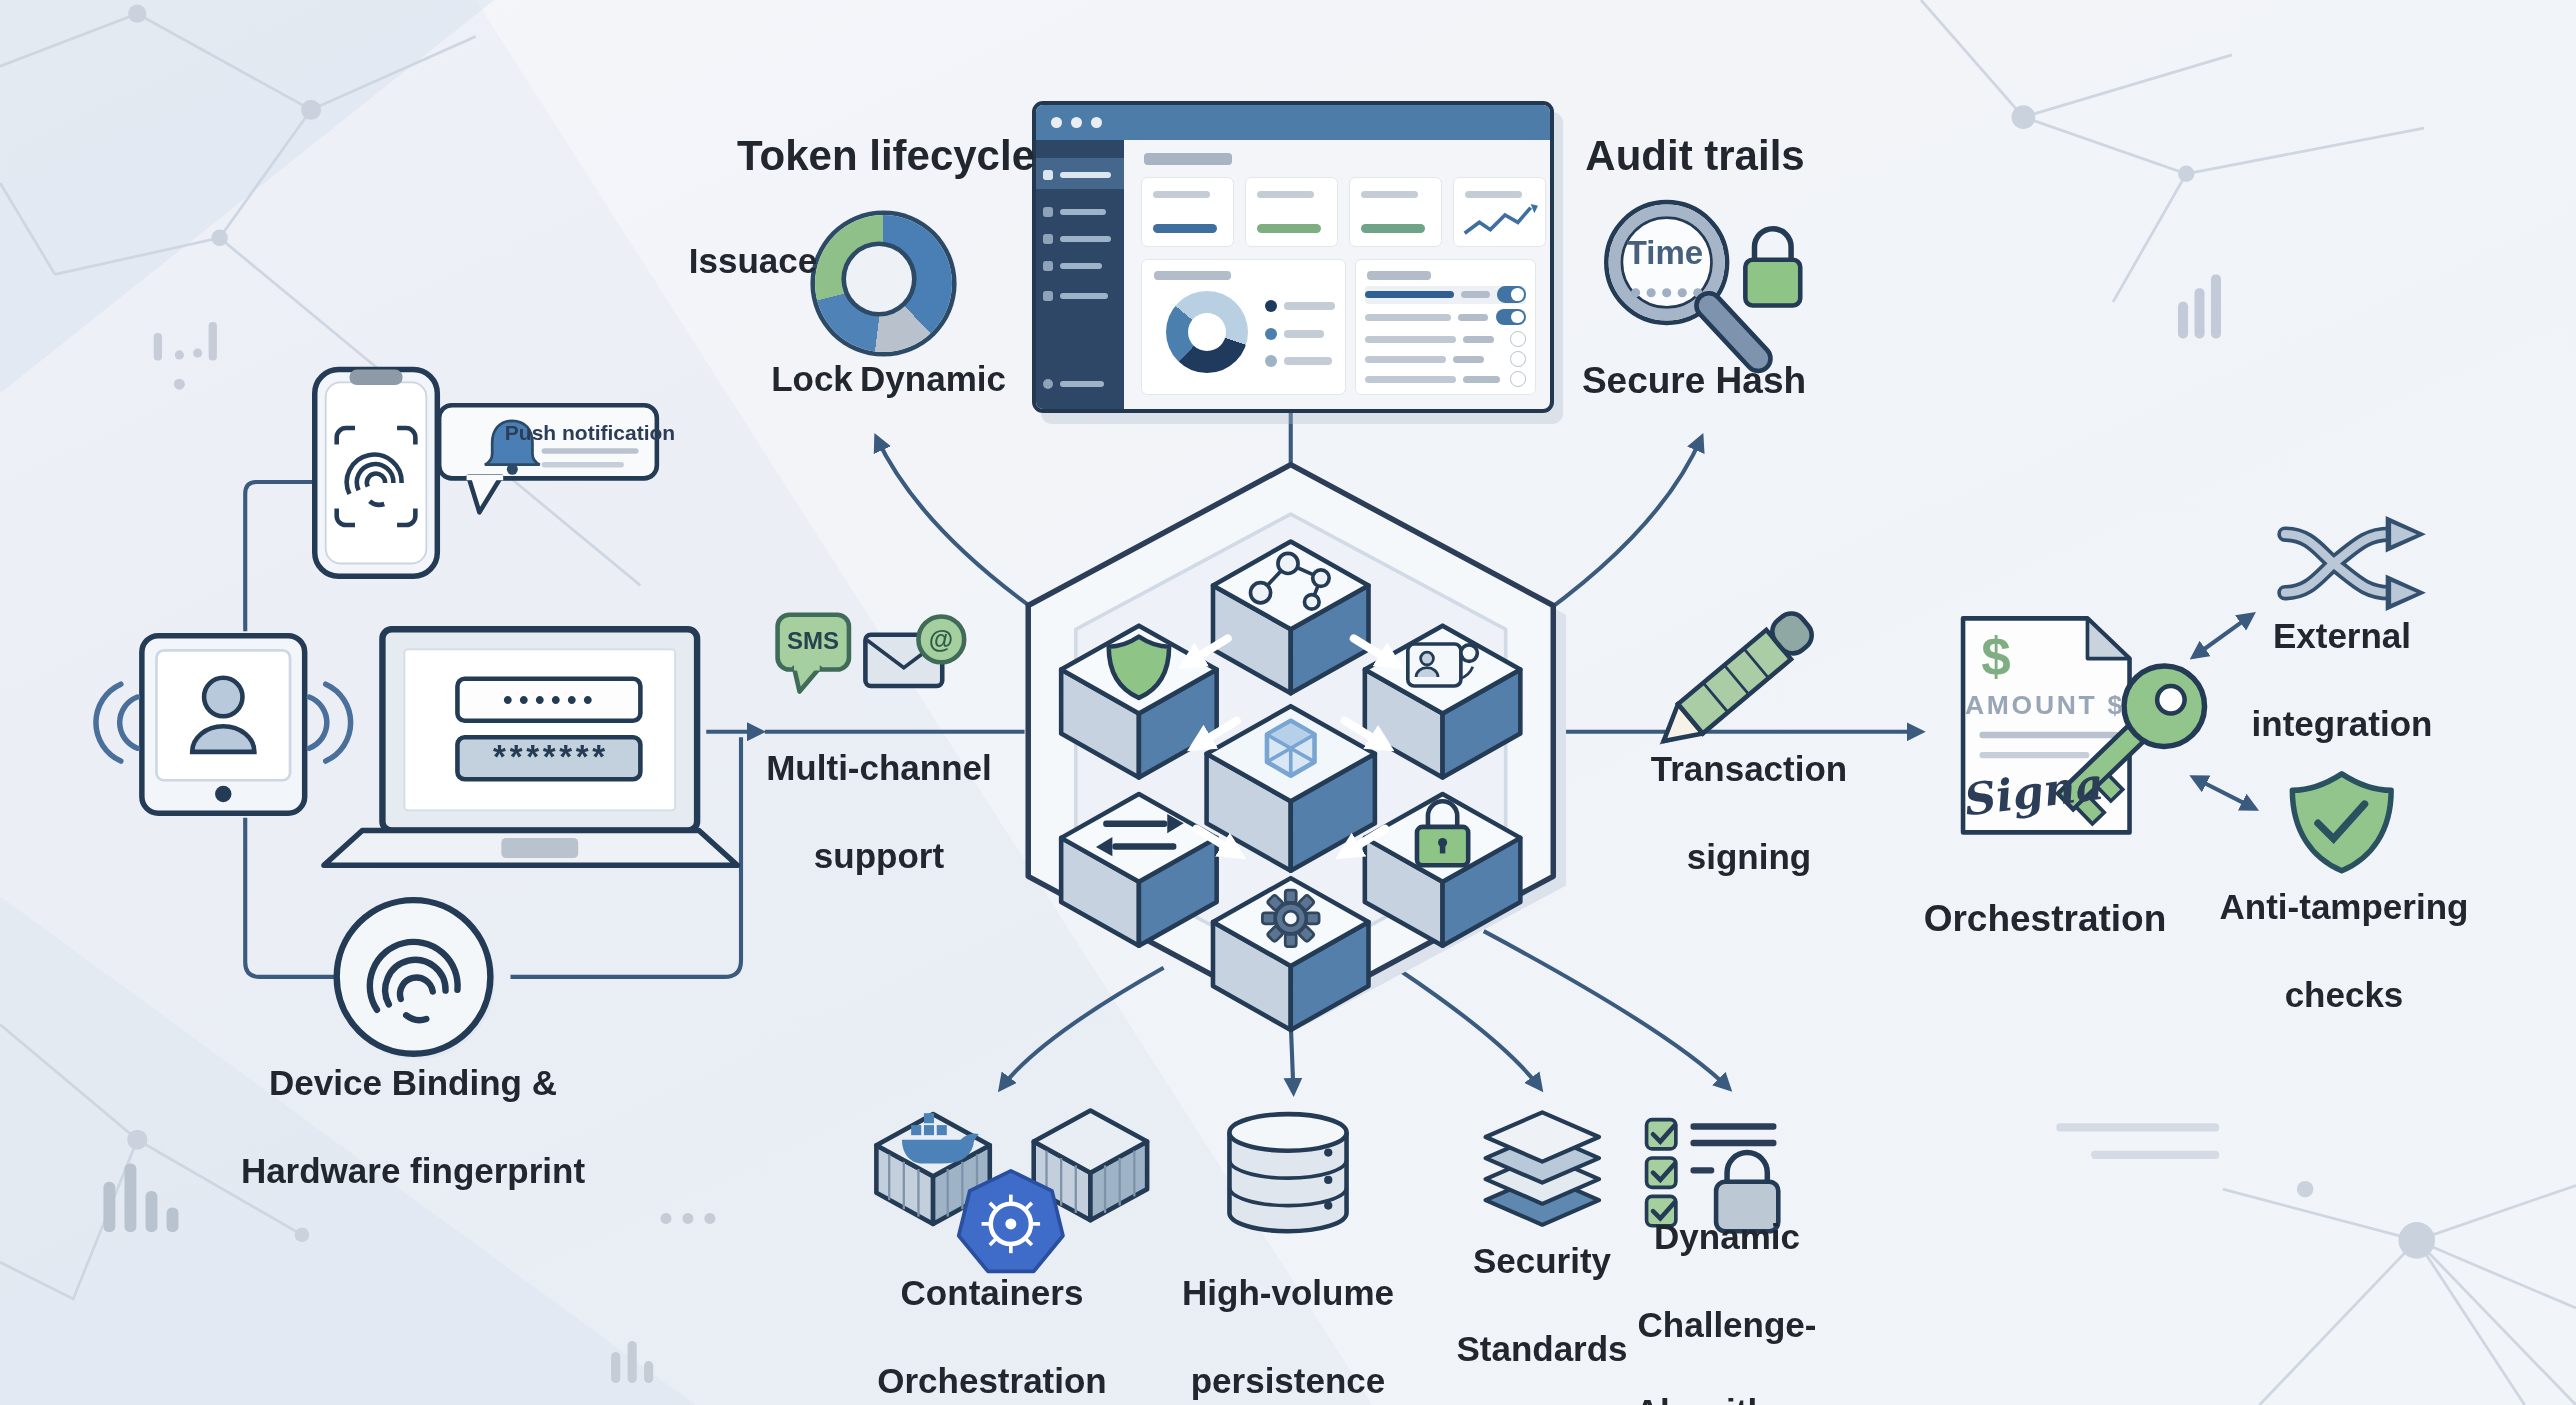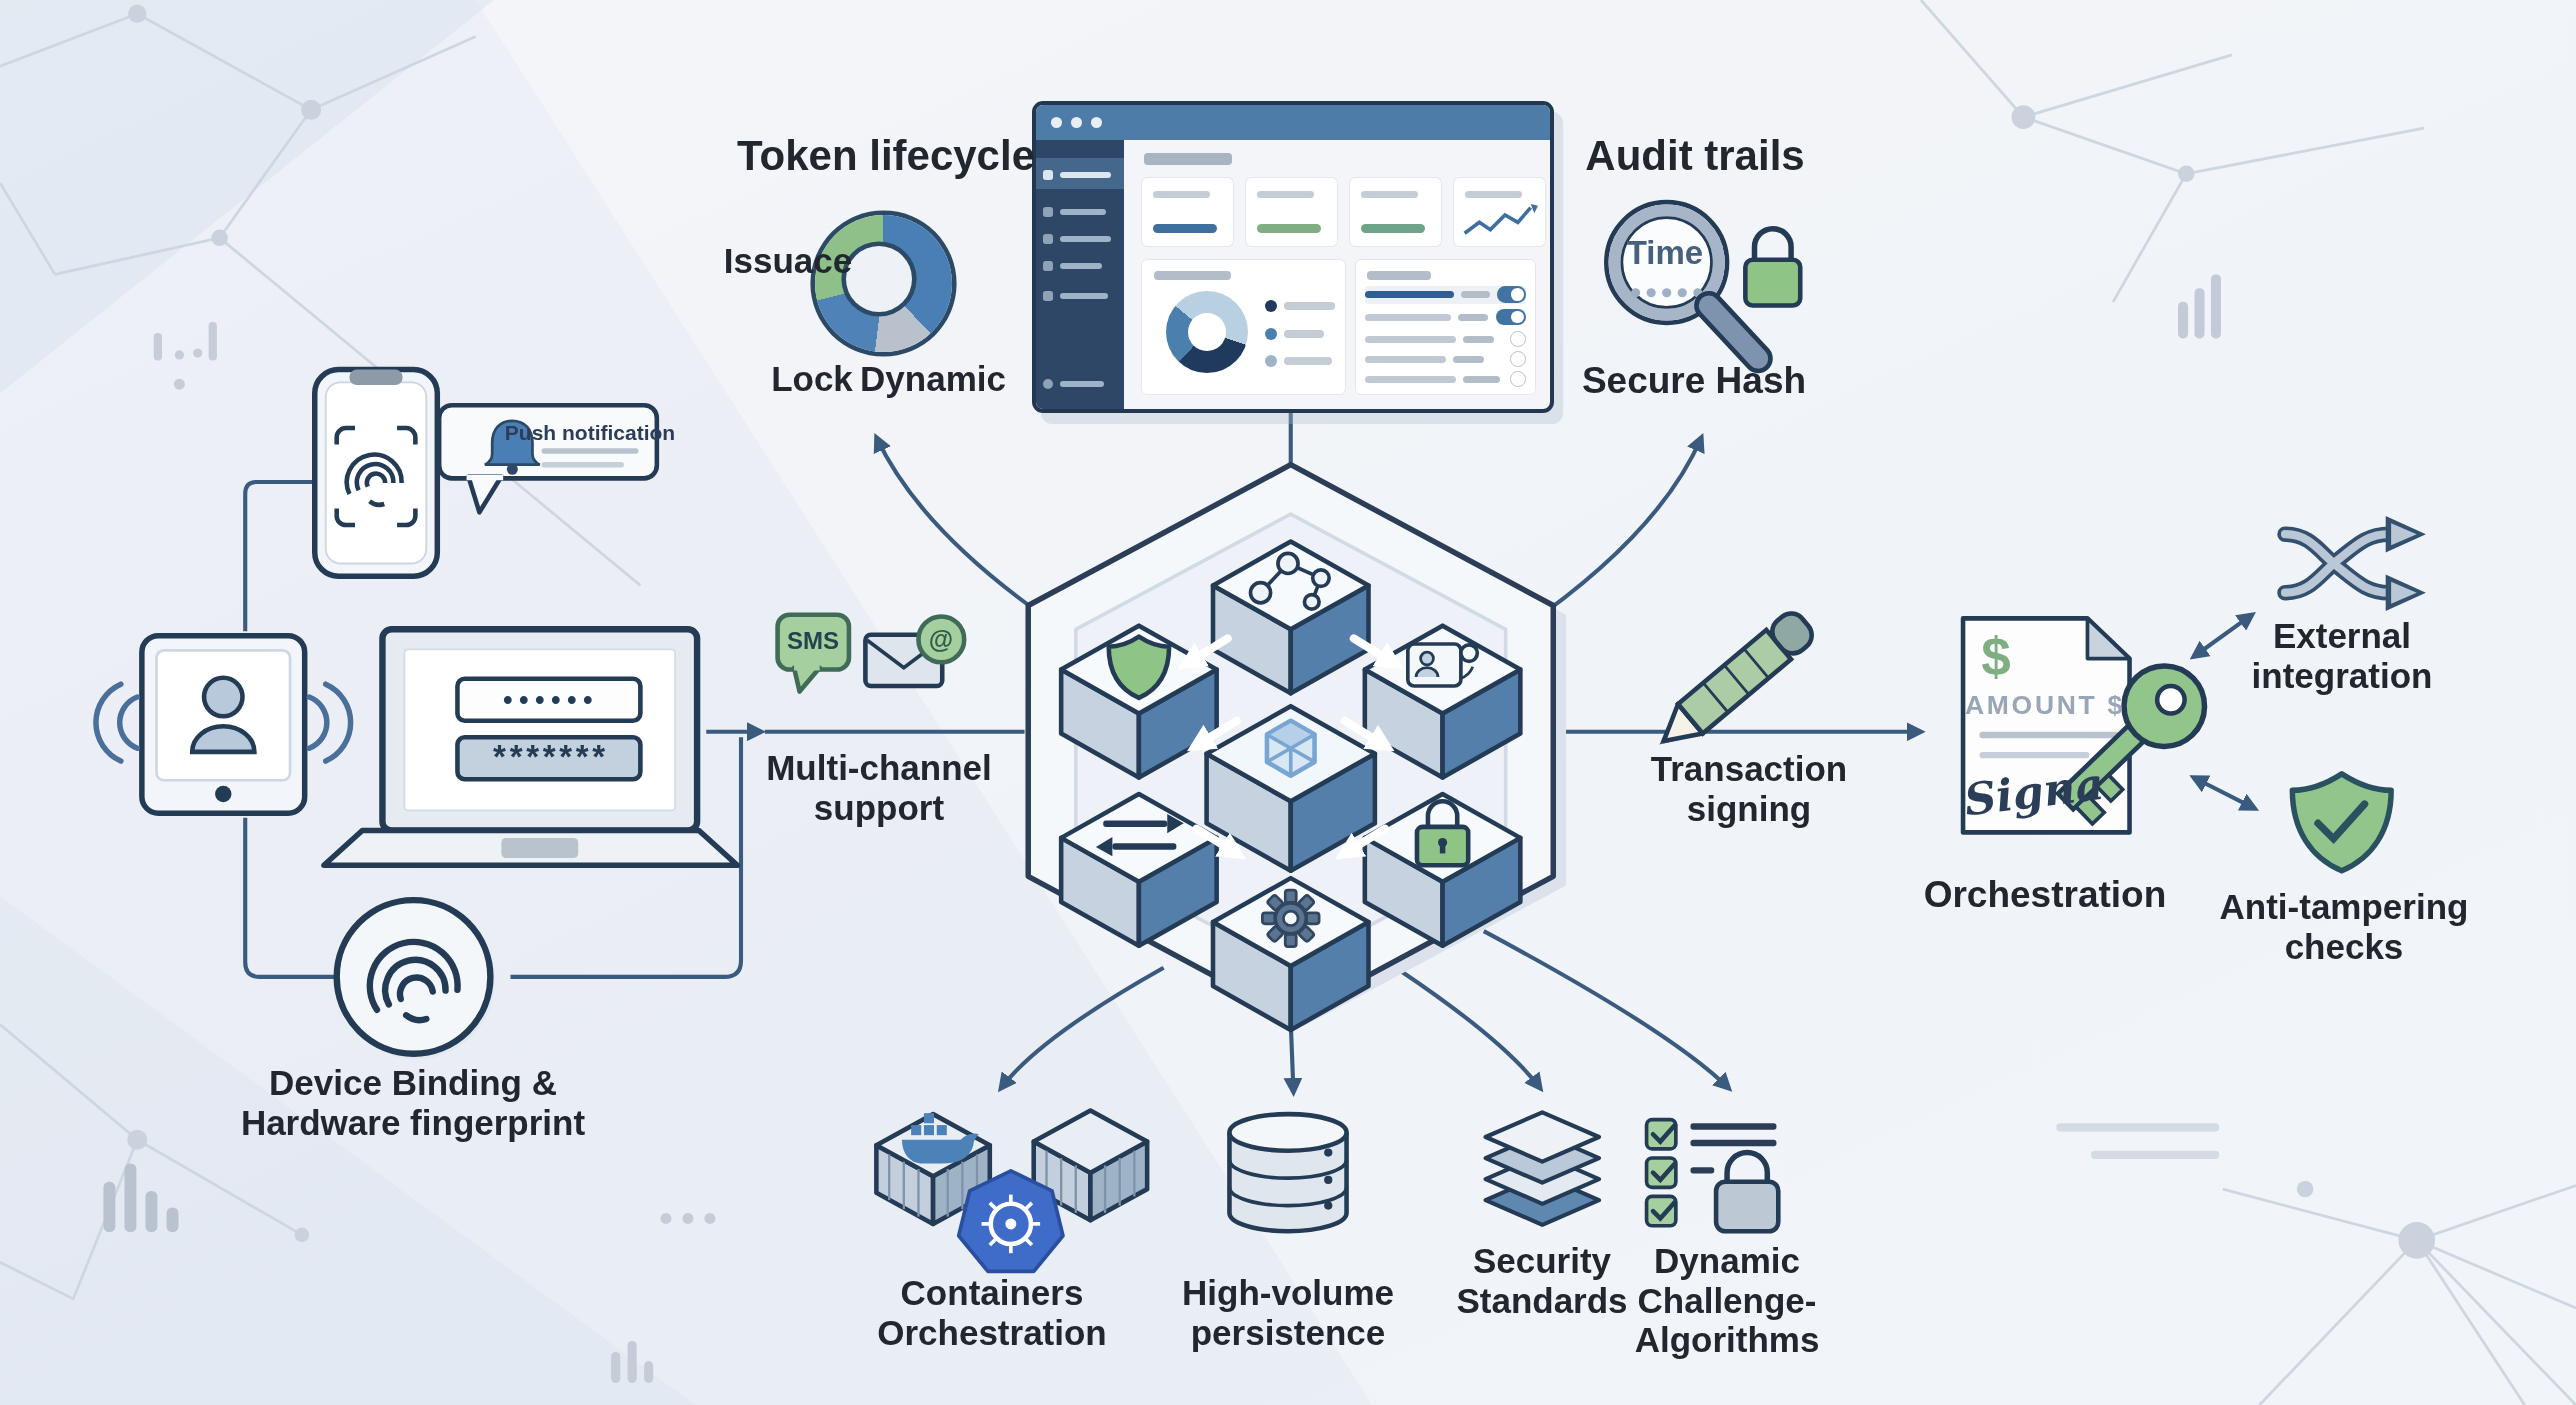--- a/index.html
+++ b/index.html
@@ -5,21 +5,21 @@
   html,body{margin:0;padding:0;background:#e9edf4;}
   .stage{position:relative;width:2576px;height:1405px;overflow:hidden;
          background:linear-gradient(155deg,#eef1f7 0%,#e9edf4 55%,#eaeef5 100%);
          font-family:"Liberation Sans",sans-serif;}
   svg{display:block;}
   #art{position:absolute;left:0;top:0;}
 
   
   .lbl{position:absolute;transform:translate(-50%,-50%);text-align:center;
        font-weight:700;color:#22272f;white-space:nowrap;line-height:1.13;z-index:30;}
-  .lbl span{display:block;}
+  .lbl span{display:block;margin-top:48px;}
   .t46{font-size:42px;} .t40{font-size:37px;} .t38{font-size:35px;}
   .time-lbl{font-size:33px;font-weight:700;color:#47617d;}
   .push-lbl{font-size:21px;font-weight:700;color:#2c3e57;}
   .sms-lbl{font-size:24px;font-weight:700;color:#25434f;}
   .at-lbl{font-size:25px;font-weight:700;color:#2f5d46;}
   .cur-lbl{font-size:53px;font-weight:700;color:#7fae83;}
   .amt-lbl{font-size:26.5px;font-weight:700;color:#98a6b7;letter-spacing:2.7px;}
   .sig-lbl{font-family:"DejaVu Serif",serif;font-style:italic;font-size:44px;
            font-weight:700;color:#2c3e57;transform:translate(-50%,-50%) rotate(-7deg);}
   .pw-lbl{font-size:27.4px;font-weight:700;color:#243b55;letter-spacing:6.4px;}
@@ -590,21 +590,21 @@
       <div class="arow" style="top:110px">
             <div class="b1" style="width:91px"></div>
             <div class="b2" style="width:37px"></div>
             <div class="ring"></div>
           </div>
     </div>
   </div>
 </div>
 
 <div class="lbl t46" style="left:886px;top:156px">Token lifecycle</div>
-<div class="lbl t38" style="left:788px;top:261px">Issuace</div>
+<div class="lbl t38" style="left:753px;top:261px">Issuace</div>
 <div class="lbl t38" style="left:812px;top:379px">Lock</div>
 <div class="lbl t38" style="left:933px;top:379px">Dynamic</div>
 
 <div class="lbl t46" style="left:1695px;top:156px">Audit trails</div>
 <div class="lbl time-lbl" style="left:1665px;top:253px">Time</div>
 <div class="lbl t40" style="left:1694px;top:381px">Secure Hash</div>
 
 <div class="lbl push-lbl" style="left:590px;top:433px">Push notification</div>
 <div class="lbl sms-lbl" style="left:813px;top:641px">SMS</div>
 <div class="lbl at-lbl" style="left:941px;top:639px">@</div>

